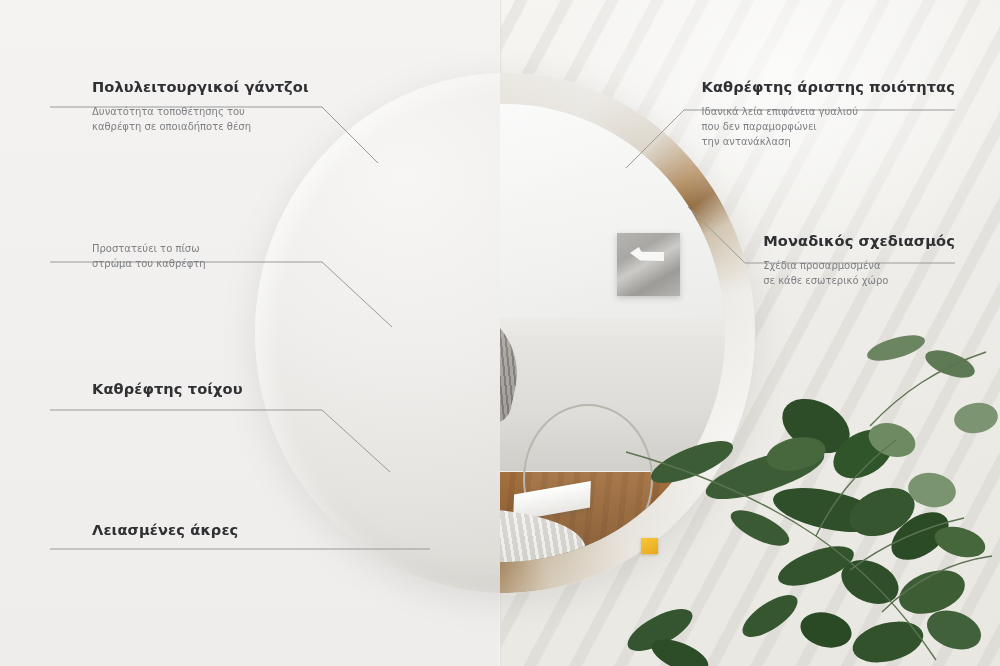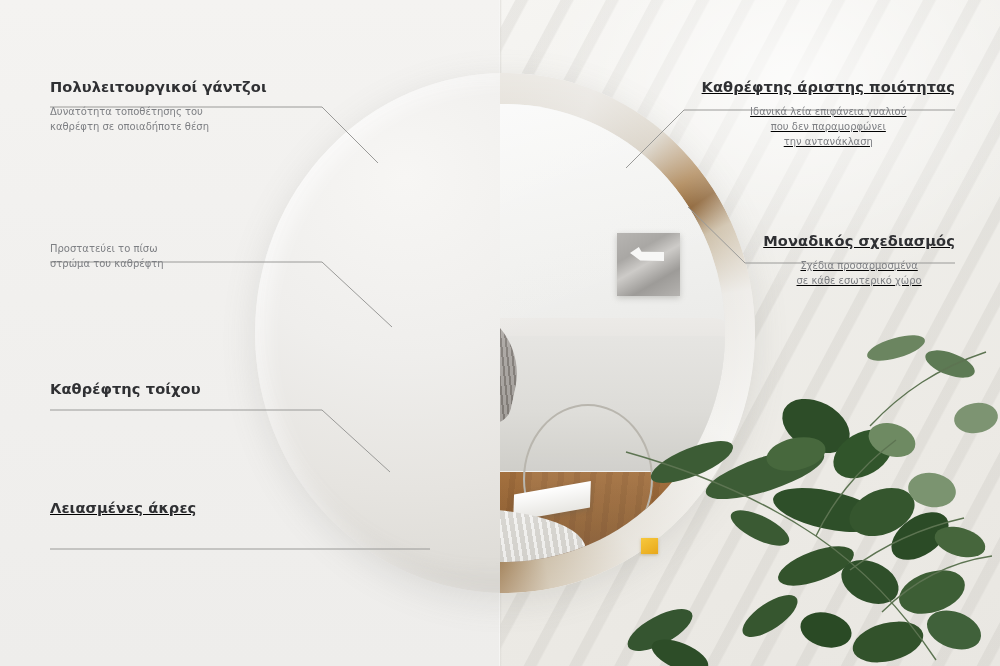--- a/index.html
+++ b/index.html
@@ -160,33 +160,33 @@
     box-shadow:0 1px 3px rgba(140,110,20,0.35);
   }
 
   
   .lines { position:absolute; inset:0; pointer-events:none; }
 
   
   .foliage { position:absolute; left:620px; top:330px; width:380px; height:336px; pointer-events:none; }
 
   
-  .callout { position:absolute; }
+  .callout { position:absolute;margin-left:42px; }
   .callout h3 {
     font-family:"DejaVu Sans", sans-serif;
     font-size:14.6px; font-weight:bold; color:#2f3033;
     letter-spacing:.1px; white-space:nowrap;
   }
   .callout p {
     font-family:"DejaVu Sans", sans-serif;
     font-size:10px; font-weight:400; color:#7d7f83; line-height:1.5;
     margin-top:9px;
   }
   .c-left { text-align:left; }
-  .c-right { text-align:center;text-decoration:underline; }
+  .c-right { text-align:left; }
 </style>
 </head>
 <body>
 
 <div id="stage">
 
   <div class="bg-left"></div>
   <div class="bg-right"></div>
   <div class="bg-right-glow"></div>
   <div class="split-seam"></div>
@@ -283,21 +283,21 @@
   </div>
 
   <div class="callout c-left" style="left:50px; top:232px;">
     <p>Προστατεύει το πίσω<br>στρώμα του καθρέφτη</p>
   </div>
 
   <div class="callout c-left" style="left:50px; top:380px;">
     <h3>Καθρέφτης τοίχου</h3>
   </div>
 
-  <div class="callout c-left" style="left:50px; top:499px;text-decoration:underline;">
+  <div class="callout c-left" style="left:50px; top:521px;">
     <h3>Λειασμένες άκρες</h3>
   </div>
 
   <div class="callout c-right" style="right:45px; top:78px;">
     <h3>Καθρέφτης άριστης ποιότητας</h3>
     <p>Ιδανικά λεία επιφάνεια γυαλιού<br>που δεν παραμορφώνει<br>την αντανάκλαση</p>
   </div>
 
   <div class="callout c-right" style="right:45px; top:232px;">
     <h3>Μοναδικός σχεδιασμός</h3>

